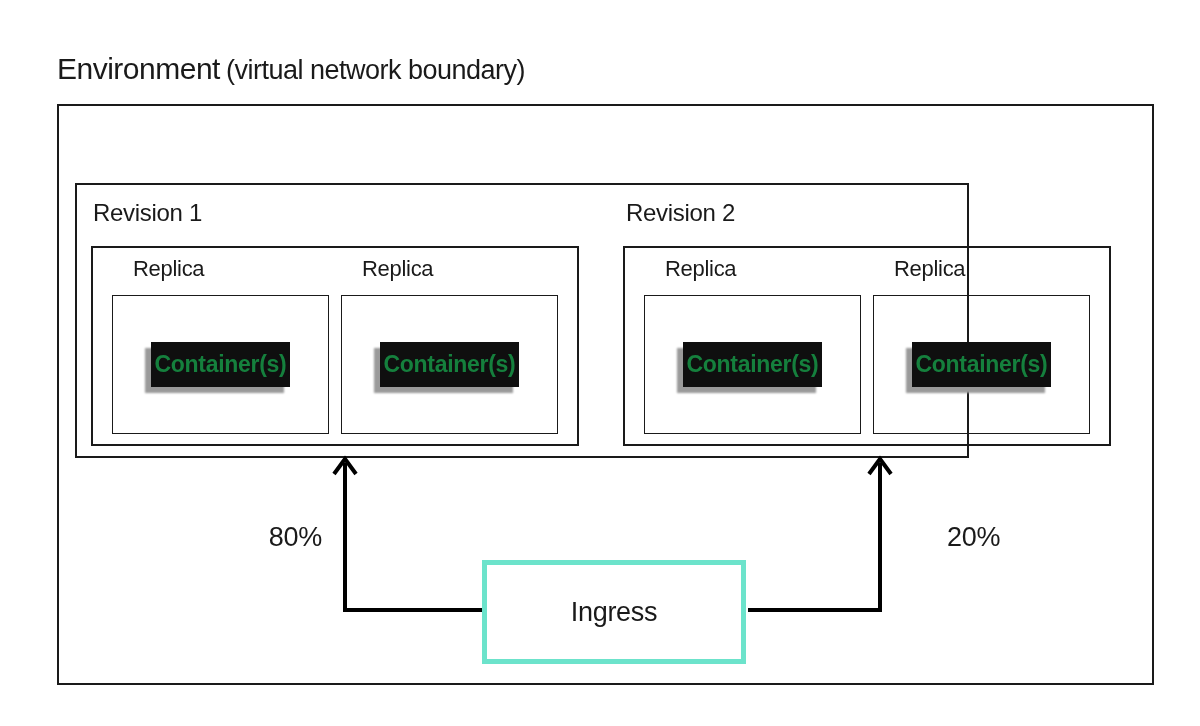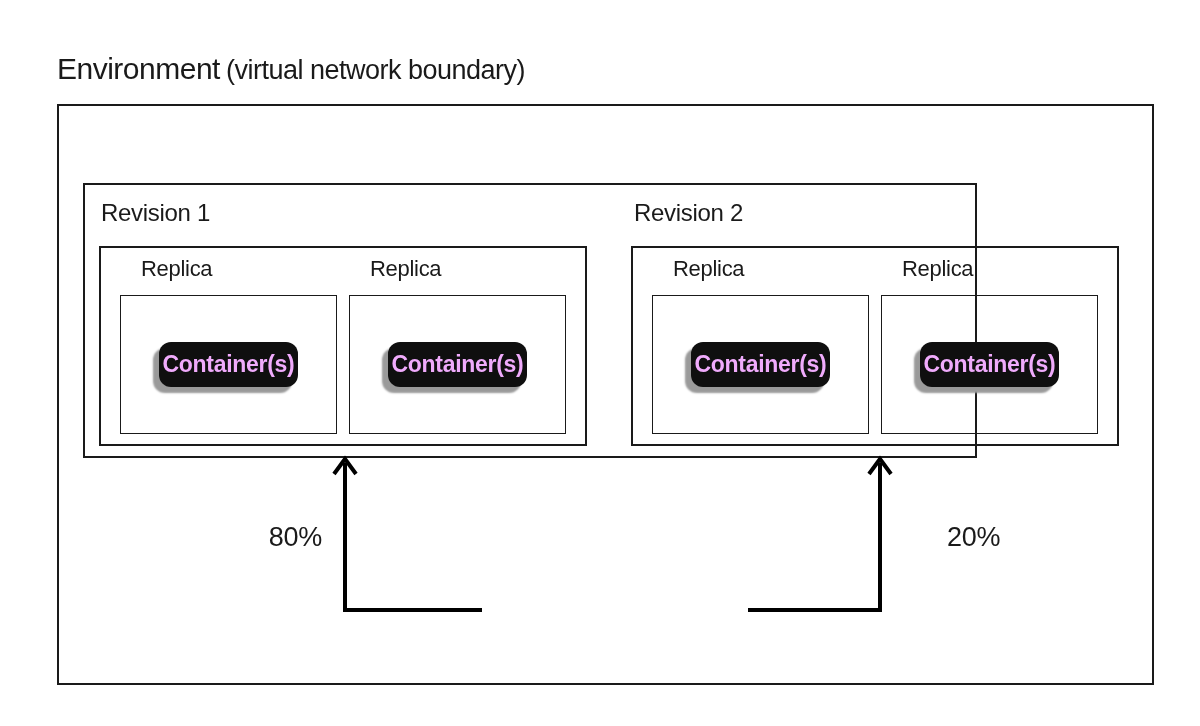--- a/index.html
+++ b/index.html
@@ -13,42 +13,42 @@
   .title-suffix { font-size:27px; letter-spacing:-0.5px; margin-left:6px; }
 
   .env-box {
     position:absolute; left:57px; top:104px; width:1097px; height:581px;
     border:2.5px solid #1a1a1a; background:#ffffff;
   }
   .container-app-label {
     position:absolute; left:24px; top:24px; font-size:27px; letter-spacing:-0.3px;
   }
   .container-app-box {
-    position:absolute; left:24px; top:77px; width:894px; height:275px;
+    position:absolute; left:16px; top:77px; width:894px; height:275px;
     border:2px solid #1a1a1a;
   }
   .revision-label { position:absolute; top:14px; font-size:24px; letter-spacing:-0.3px; }
   .revision-label.rev1 { left:16px; }
   .revision-label.rev2 { left:549px; }
   .revision-box {
     position:absolute; top:61px; width:488px; height:200px;
     border:2px solid #1a1a1a;
     display:flex; justify-content:space-between; padding:8px 19px 0 19px;
   }
   .revision-box.rev1 { left:14px; }
   .revision-box.rev2 { left:546px; }
   .replica-cell { width:217px; }
   .replica-label { font-size:22px; letter-spacing:-0.3px; display:block; height:30px; margin-bottom:9px;margin-left:21px; }
   .replica-box {
     height:139px; border:1.5px solid #1a1a1a;
     display:flex; align-items:center; justify-content:center;
   }
   .container-badge {
-    background:#0f0f0f; color:#f0abfc; font-weight:bold; font-size:23px;
-    padding:9px 4px; border-radius:12px; box-shadow:-6px 6px 2px #9a9a9a;
+    background:#0f0f0f; color:#15803d; font-weight:bold; font-size:23px;
+    padding:9px 4px; border-radius:0; box-shadow:-6px 6px 2px #9a9a9a;
     letter-spacing:-0.3px; white-space:nowrap;
   }
 
   .ingress-box {
     position:absolute; left:482px; top:560px; width:264px; height:104px;
     border:5px solid #6ce3cb; background:#ffffff;
     display:flex; align-items:center; justify-content:center;
     font-size:27px; letter-spacing:-0.3px;
   }
   .traffic-arrow { position:absolute; }
@@ -111,14 +111,17 @@
     <polyline points="4,19 15,4 26,19" fill="none" stroke="#000000" stroke-width="4"></polyline>
   </svg>
   <svg class="traffic-arrow arrow-right" width="160" height="165" viewBox="0 0 160 165">
     <polyline points="8,155 140,155 140,8" fill="none" stroke="#000000" stroke-width="4"></polyline>
     <polyline points="129,19 140,4 151,19" fill="none" stroke="#000000" stroke-width="4"></polyline>
   </svg>
 
   <div class="traffic-label traffic-left">80%</div>
   <div class="traffic-label traffic-right">20%</div>
 
+  <div class="ingress-box">
+    <span>Ingress</span>
+  </div>
 
 </div>
 
 </body></html>

